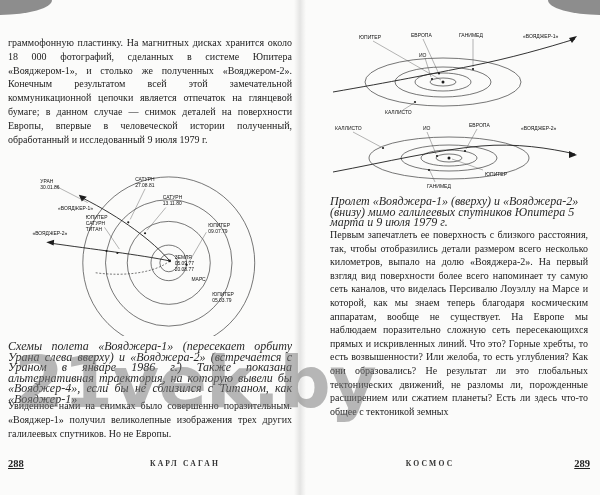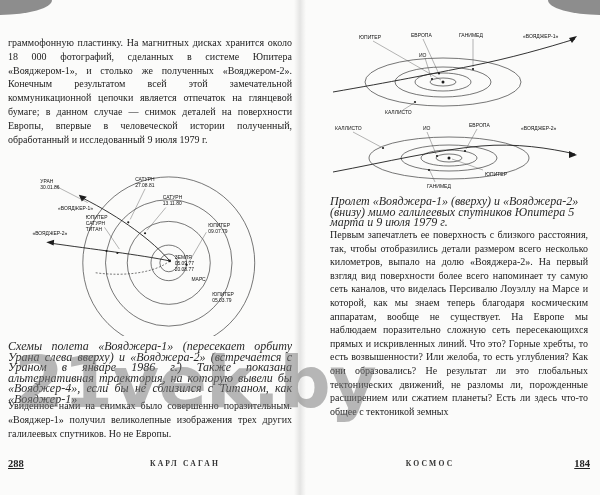--- a/index.html
+++ b/index.html
@@ -194,16 +194,16 @@
       <text x="96" y="68">ГАНИМЕД</text>
       <text x="154" y="56">ЮПИТЕР</text>
     </g>
   </svg>
 
   <p class="caption" style="left:330px; top:196px; width:256px; text-align:left;">Пролет «Вояджера-1» (вверху) и «Вояджера-2» (внизу) мимо галилеевых спутников Юпитера 5 марта и 9 июля 1979 г.</p>
 
   <p class="para" style="left:330px; top:228px; width:258px; font-size:10px; line-height:13.6px;">Первым запечатлеть ее поверхность с близкого расстояния, так, чтобы отобразились детали размером всего несколько километров, выпало на долю «Вояджера-2». На первый взгляд вид поверхности более всего напоминает ту самую сеть каналов, что виделась Персивалю Лоуэллу на Марсе и которой, как мы знаем теперь благодаря космическим аппаратам, вообще не существует. На Европе мы наблюдаем поразительно сложную сеть пересекающихся прямых и искривленных линий. Что это? Горные хребты, то есть возвышенности? Или желоба, то есть углубления? Как они образовались? Не результат ли это глобальных тектонических движений, не разломы ли, порожденные расширением или сжатием планеты? Есть ли здесь что-то общее с тектоникой земных</p>
 
   <div class="running-title" style="left:355px; width:150px;">КОСМОС</div>
-  <div class="footer-num" style="right:10px;">184</div>
+  <div class="footer-num" style="right:10px;">289</div>
 </div>
 
 <div class="watermark">21vek.by</div>
 
 </body></html>

